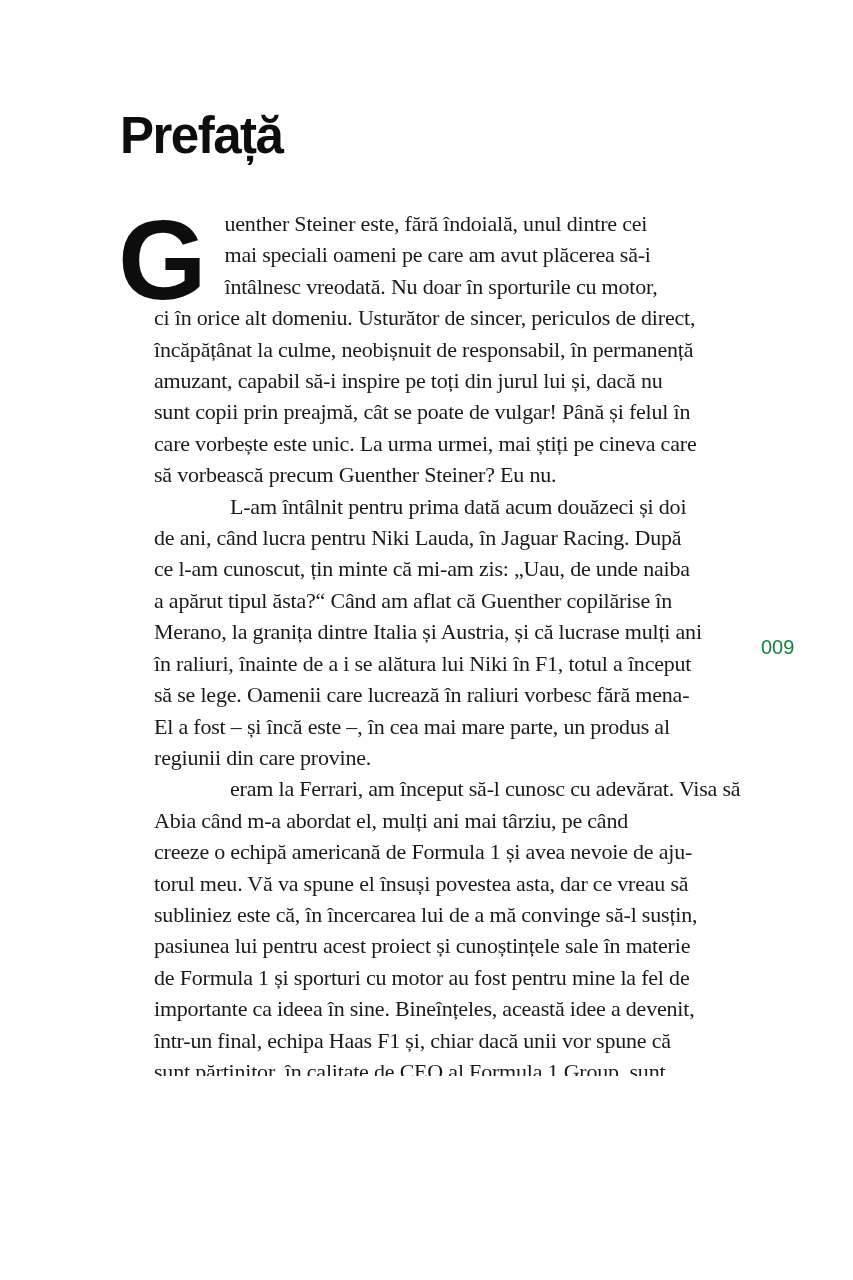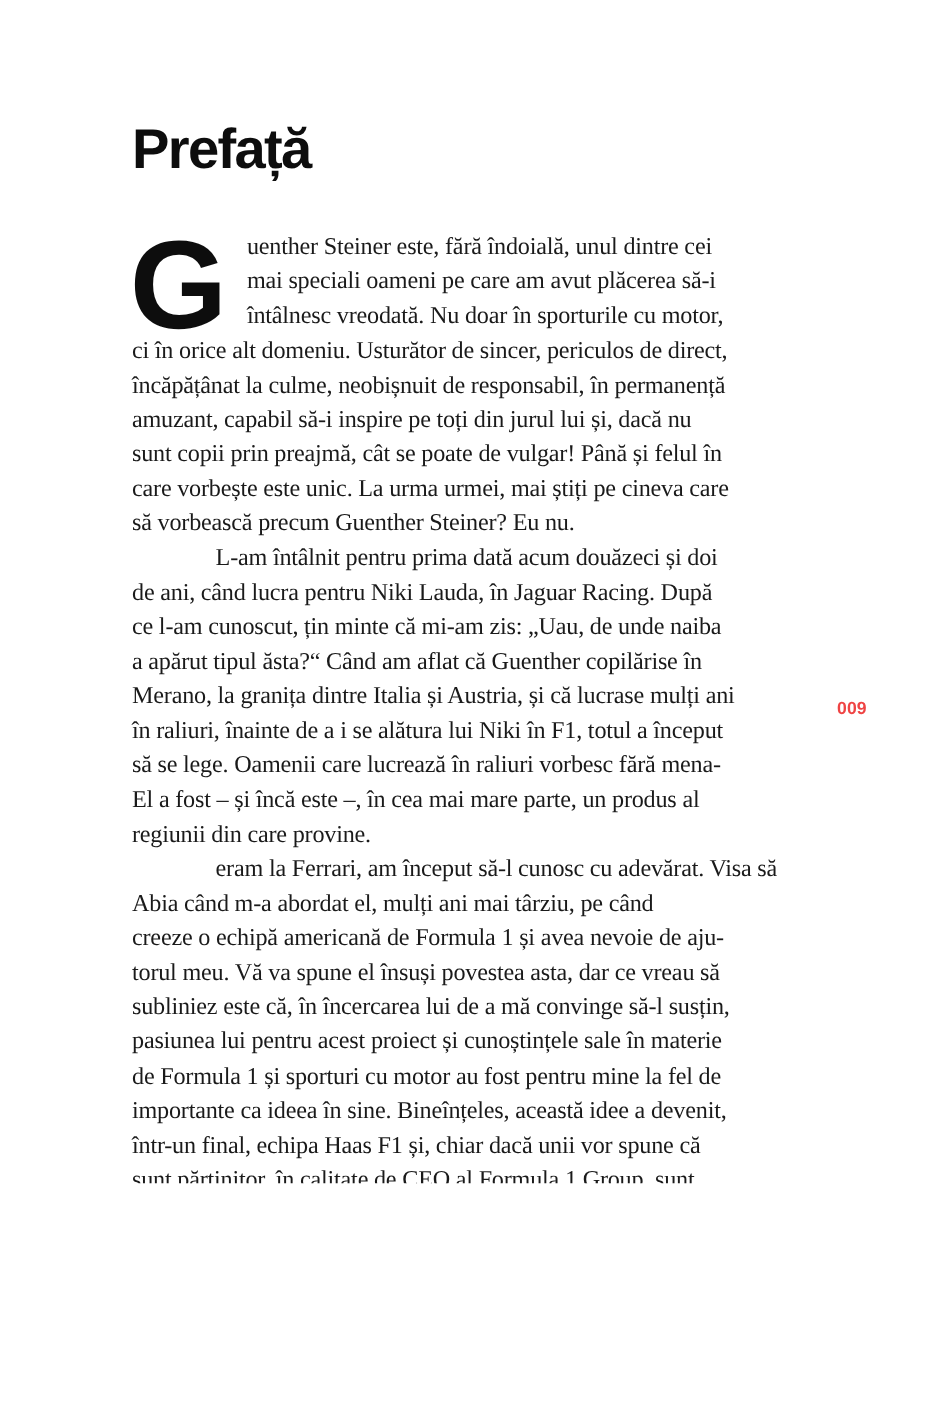--- a/index.html
+++ b/index.html
@@ -43,32 +43,33 @@
     margin: 4px 18px 0 -2px;
     font-family: "Liberation Sans", sans-serif;
     font-weight: bold;
     font-size: 114px;
     line-height: 95px;
     color: #0d0d0d;
     overflow: visible;
   }
   .para .line {
     white-space: nowrap;
+    margin-left: 34px;
   }
   .para.indent-first .line:first-child {
     padding-left: 76px;
   }
   .page-number {
     position: absolute;
     left: 761px;
     top: 636px;
     font-family: "Liberation Sans", sans-serif;
-    font-weight: bold;
-    font-size: 16px;
-    color: #ef4444;
+    font-weight: normal;
+    font-size: 20px;
+    color: #15803d;
   }
   .margin-label {
     position: absolute;
     left: 741px;
     top: 1103px;
     width: 70px;
     height: 20px;
     text-align: center;
     transform: rotate(-90deg);
     font-family: "Liberation Sans", sans-serif;

